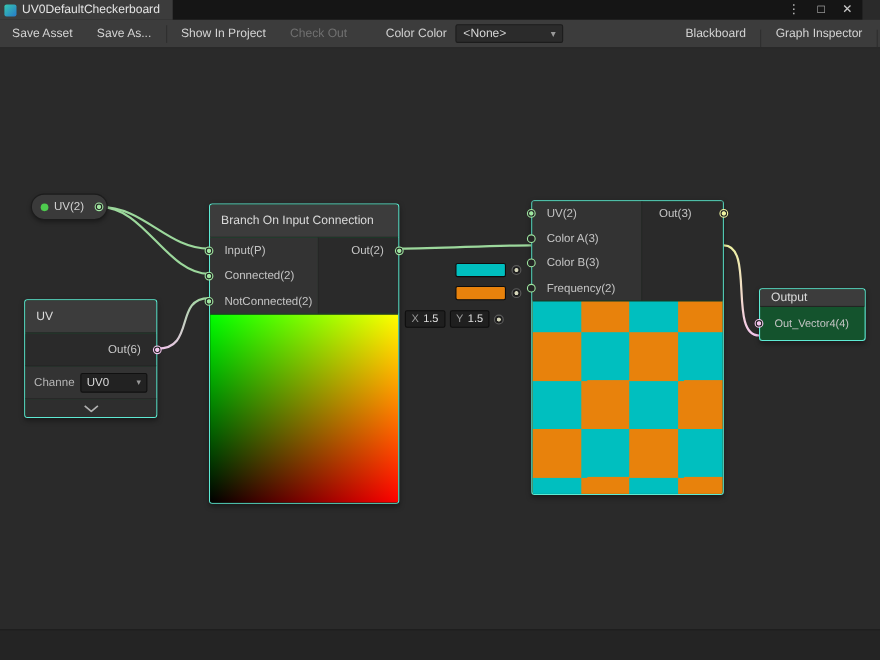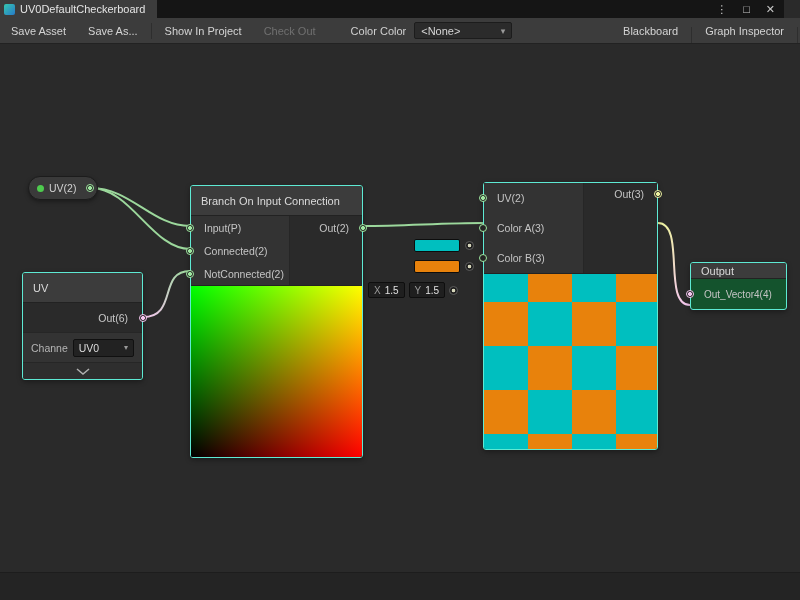--- a/index.html
+++ b/index.html
@@ -202,23 +202,27 @@
           <span>UV(2)</span>
         </div>
         <div class="port-row">
           <span class="port in p-green"></span>
           <span>Color A(3)</span>
         </div>
         <div class="port-row">
           <span class="port in p-green"></span>
           <span>Color B(3)</span>
         </div>
+        <div class="port-row">
+          <span class="port in p-green"></span>
+          <span>Frequency(2)</span>
+        </div>
       </div>
       <div class="col-out">
-        <div class="port-row out" style="flex:0 0 22px;">
+        <div class="port-row out" style="flex:0 0 22px;justify-content:center;">
           <span>Out(3)</span>
           <span class="port outp p-yellow connected"></span>
         </div>
       </div>
     </div>
     <div class="preview checker-preview" style="background: conic-gradient(rgb(0, 191, 191) 0deg, rgb(0, 191, 191) 25%, rgb(232, 130, 12) 0deg, rgb(232, 130, 12) 50%, rgb(0, 191, 191) 0deg, rgb(0, 191, 191) 75%, rgb(232, 130, 12) 0deg) 0px -60px / 88px 88px;"></div>
   </div>
 
   <div class="swatch-row" style="left:414px; top:195px;">
     <span class="swatch" style="background: rgb(0, 191, 191);"></span>

